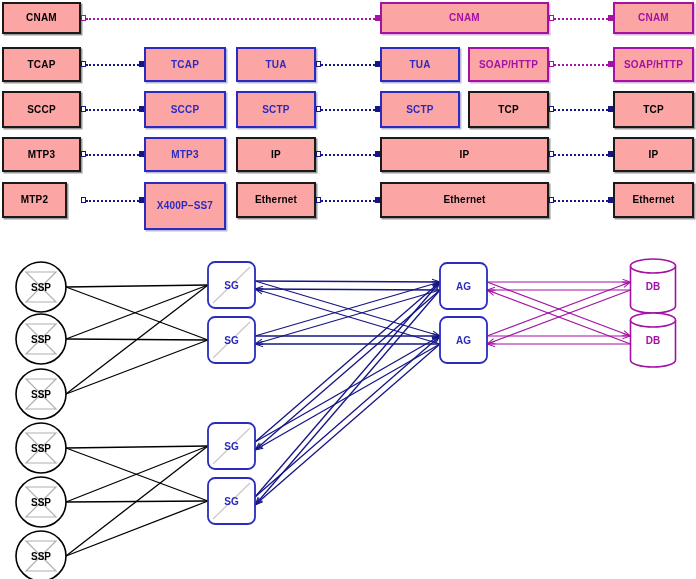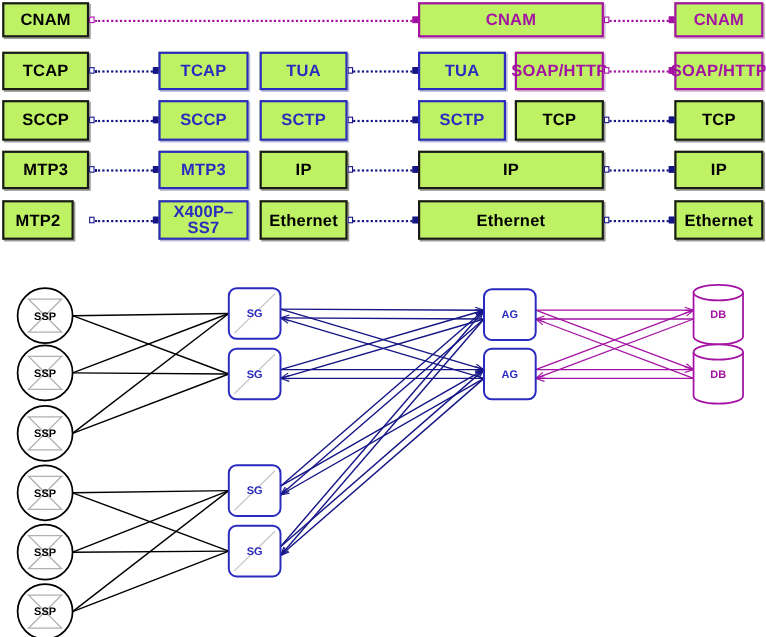--- a/index.html
+++ b/index.html
@@ -3,21 +3,21 @@
 <meta charset="utf-8">
 <style>
   html,body{margin:0;padding:0;background:#ffffff;}
   body{width:696px;height:579px;font-family:"Liberation Sans",sans-serif;position:relative;overflow:hidden;}
   #stage{position:relative;width:696px;height:579px;}
 
   
   .pbox{
     position:absolute;box-sizing:border-box;
     display:flex;align-items:center;justify-content:center;
-    background:#bef264;font-size:15px;font-weight:bold;letter-spacing:.2px;
+    background:#fca5a5;font-size:10px;font-weight:bold;letter-spacing:.2px;
     text-align:center;line-height:1;
   }
   .pbox.black{border:2px solid #1a1a1a;color:#000000;box-shadow:1.5px 1.5px 0 #9a9a9a;}
   .pbox.blue{border:2px solid #2b2bbf;color:#2b2bbf;box-shadow:1.5px 1.5px 0 #b9b9d8;}
   .pbox.magenta{border:2px solid #a312a3;color:#a312a3;box-shadow:1.5px 1.5px 0 #d8b9d8;}
 
   
   .conn{position:absolute;height:9px;display:block;}
   .conn .line{
     position:absolute;left:5px;right:5px;top:4px;height:0;
@@ -45,21 +45,21 @@
 
   <div id="stack-layer">
       <div class="pbox black" style="left: 2px; top: 2px; width: 79px; height: 32px;">CNAM</div>
       <div class="pbox black" style="left: 2px; top: 47px; width: 79px; height: 35px;">TCAP</div>
       <div class="pbox black" style="left: 2px; top: 91px; width: 79px; height: 37px;">SCCP</div>
       <div class="pbox black" style="left: 2px; top: 137px; width: 79px; height: 35px;">MTP3</div>
       <div class="pbox black" style="left: 2px; top: 182px; width: 65px; height: 36px;">MTP2</div>
       <div class="pbox blue" style="left: 144px; top: 47px; width: 82px; height: 35px;">TCAP</div>
       <div class="pbox blue" style="left: 144px; top: 91px; width: 82px; height: 37px;">SCCP</div>
       <div class="pbox blue" style="left: 144px; top: 137px; width: 82px; height: 35px;">MTP3</div>
-      <div class="pbox blue" style="left: 144px; top: 182px; width: 82px; height: 36px;">X400P–SS7</div>
+      <div class="pbox blue" style="left: 144px; top: 182px; width: 82px; height: 48px;">X400P–SS7</div>
       <div class="pbox blue" style="left: 236px; top: 47px; width: 80px; height: 35px;">TUA</div>
       <div class="pbox blue" style="left: 236px; top: 91px; width: 80px; height: 37px;">SCTP</div>
       <div class="pbox black" style="left: 236px; top: 137px; width: 80px; height: 35px;">IP</div>
       <div class="pbox black" style="left: 236px; top: 182px; width: 80px; height: 36px;">Ethernet</div>
       <div class="pbox magenta" style="left: 380px; top: 2px; width: 169px; height: 32px;">CNAM</div>
       <div class="pbox blue" style="left: 380px; top: 47px; width: 80px; height: 35px;">TUA</div>
       <div class="pbox magenta" style="left: 468px; top: 47px; width: 81px; height: 35px;">SOAP/HTTP</div>
       <div class="pbox blue" style="left: 380px; top: 91px; width: 80px; height: 37px;">SCTP</div>
       <div class="pbox black" style="left: 468px; top: 91px; width: 81px; height: 37px;">TCP</div>
       <div class="pbox black" style="left: 380px; top: 137px; width: 169px; height: 35px;">IP</div>

